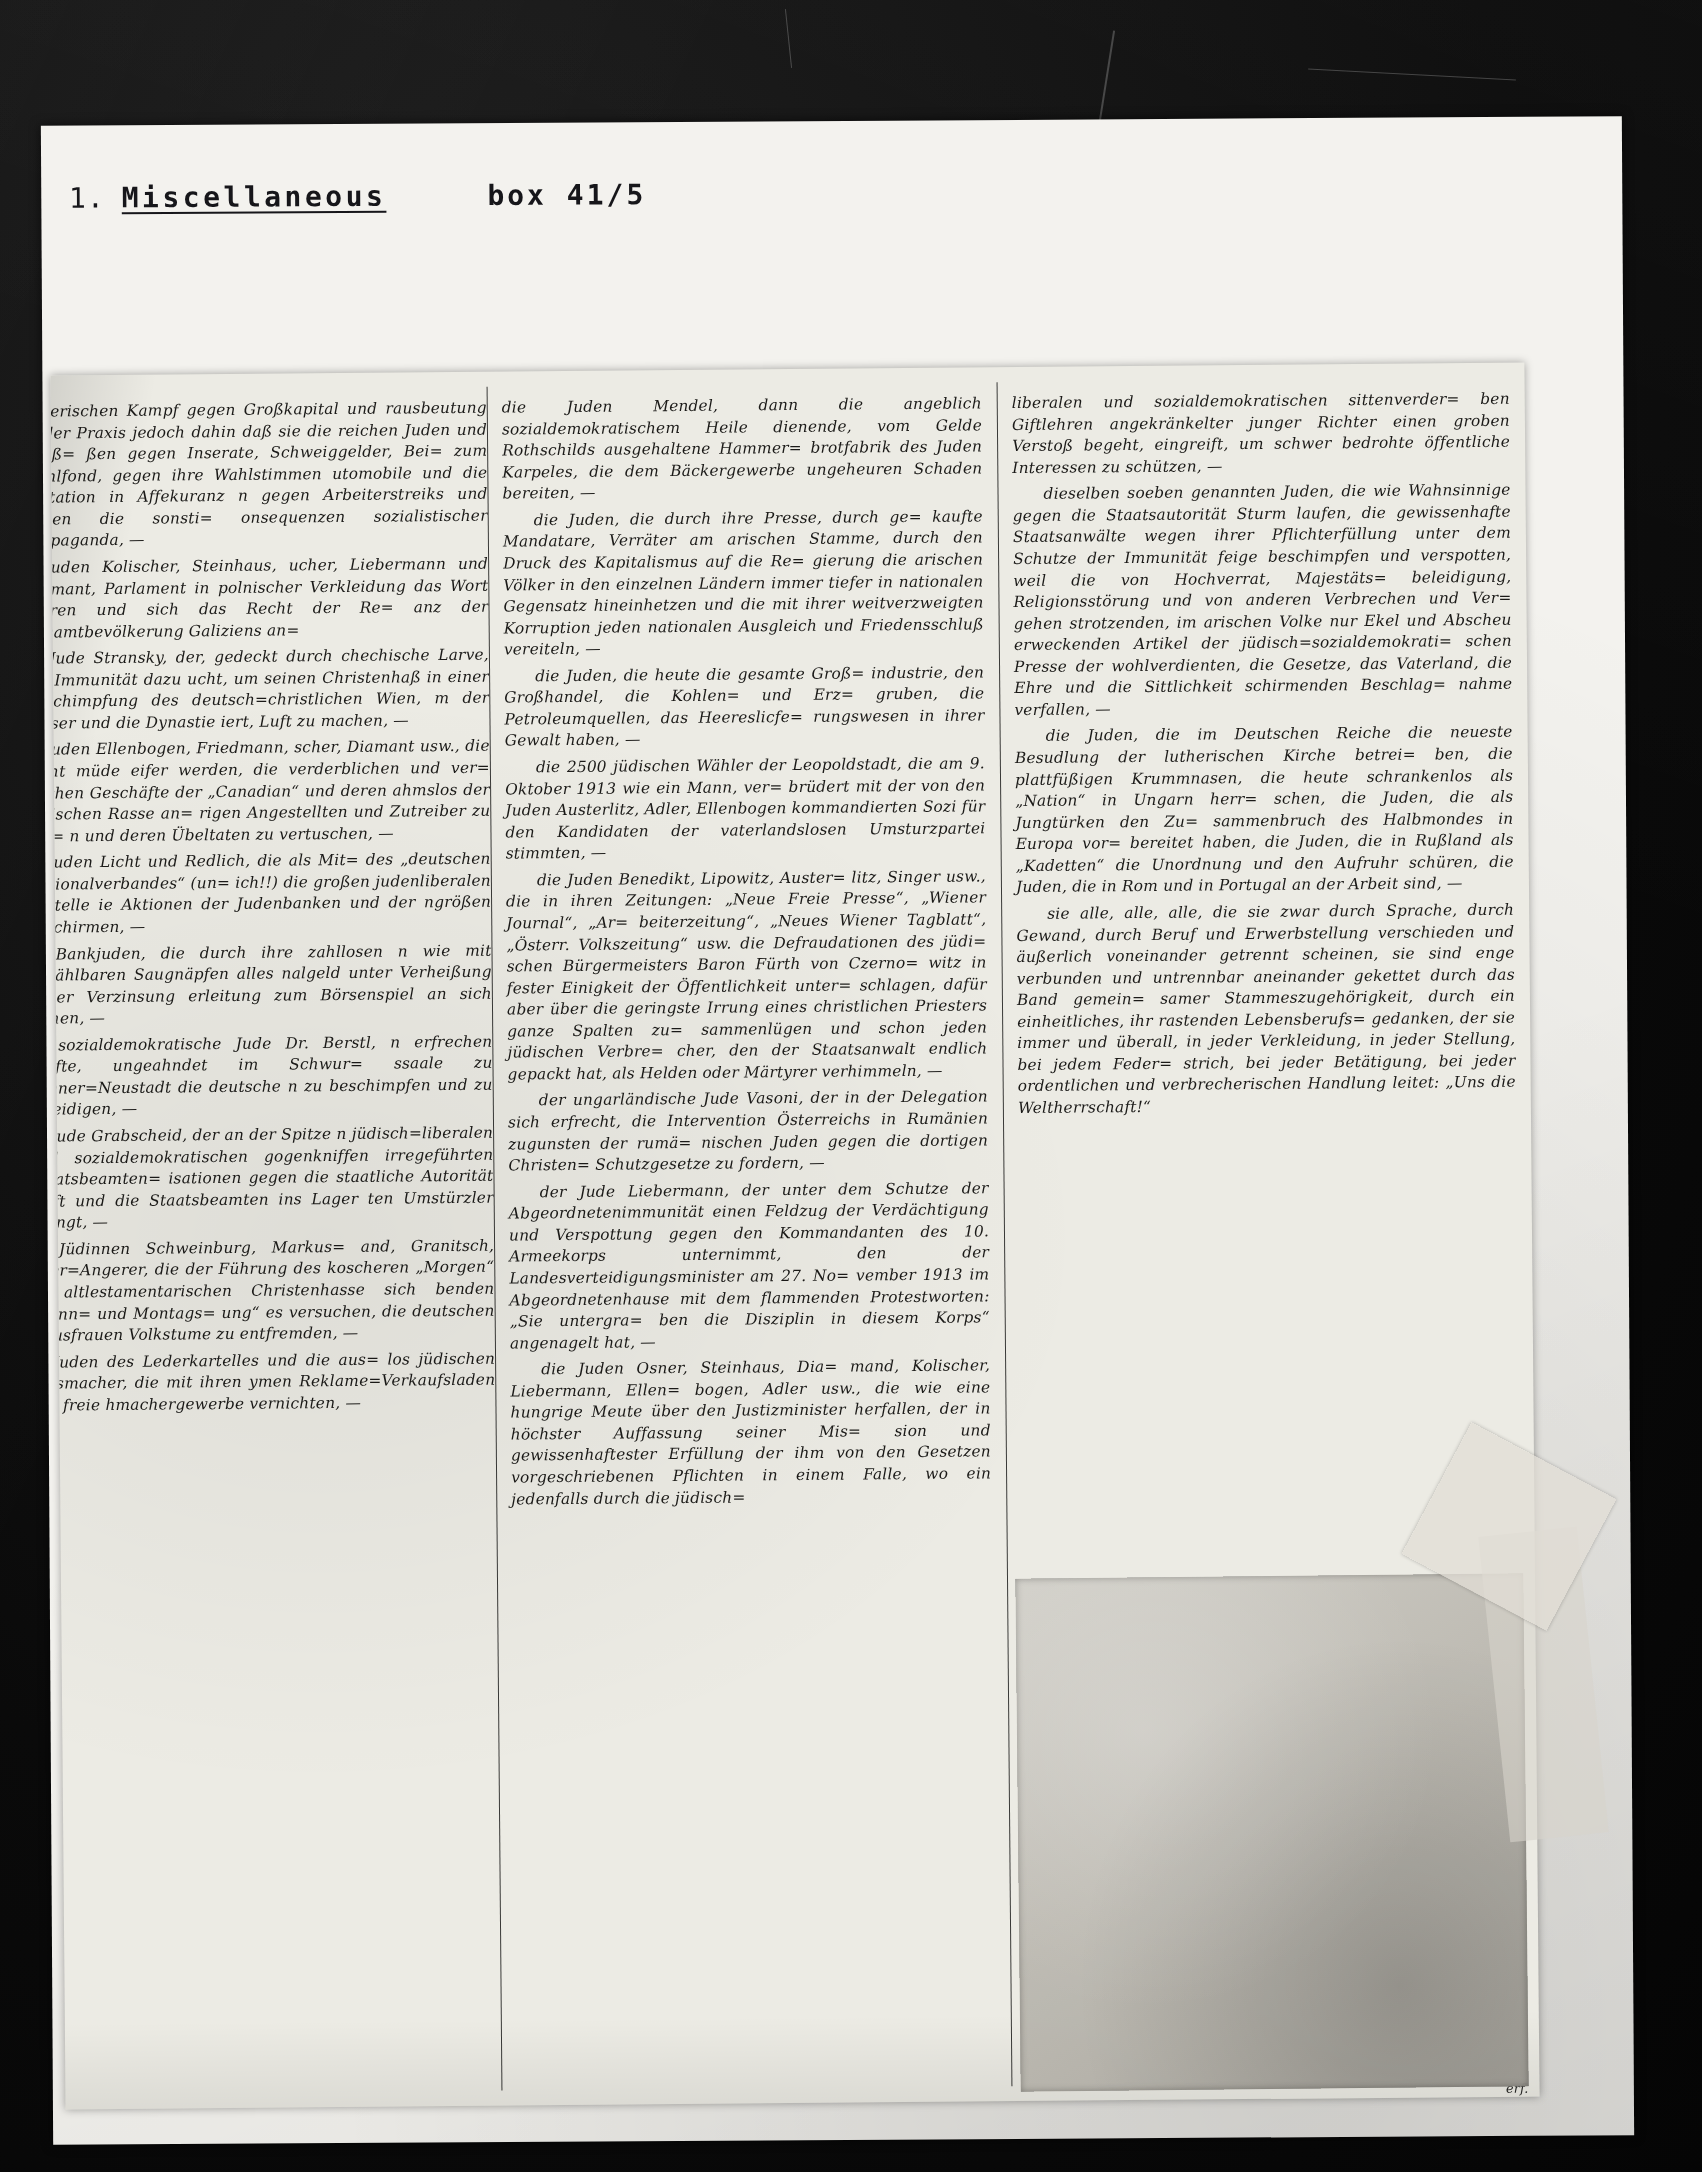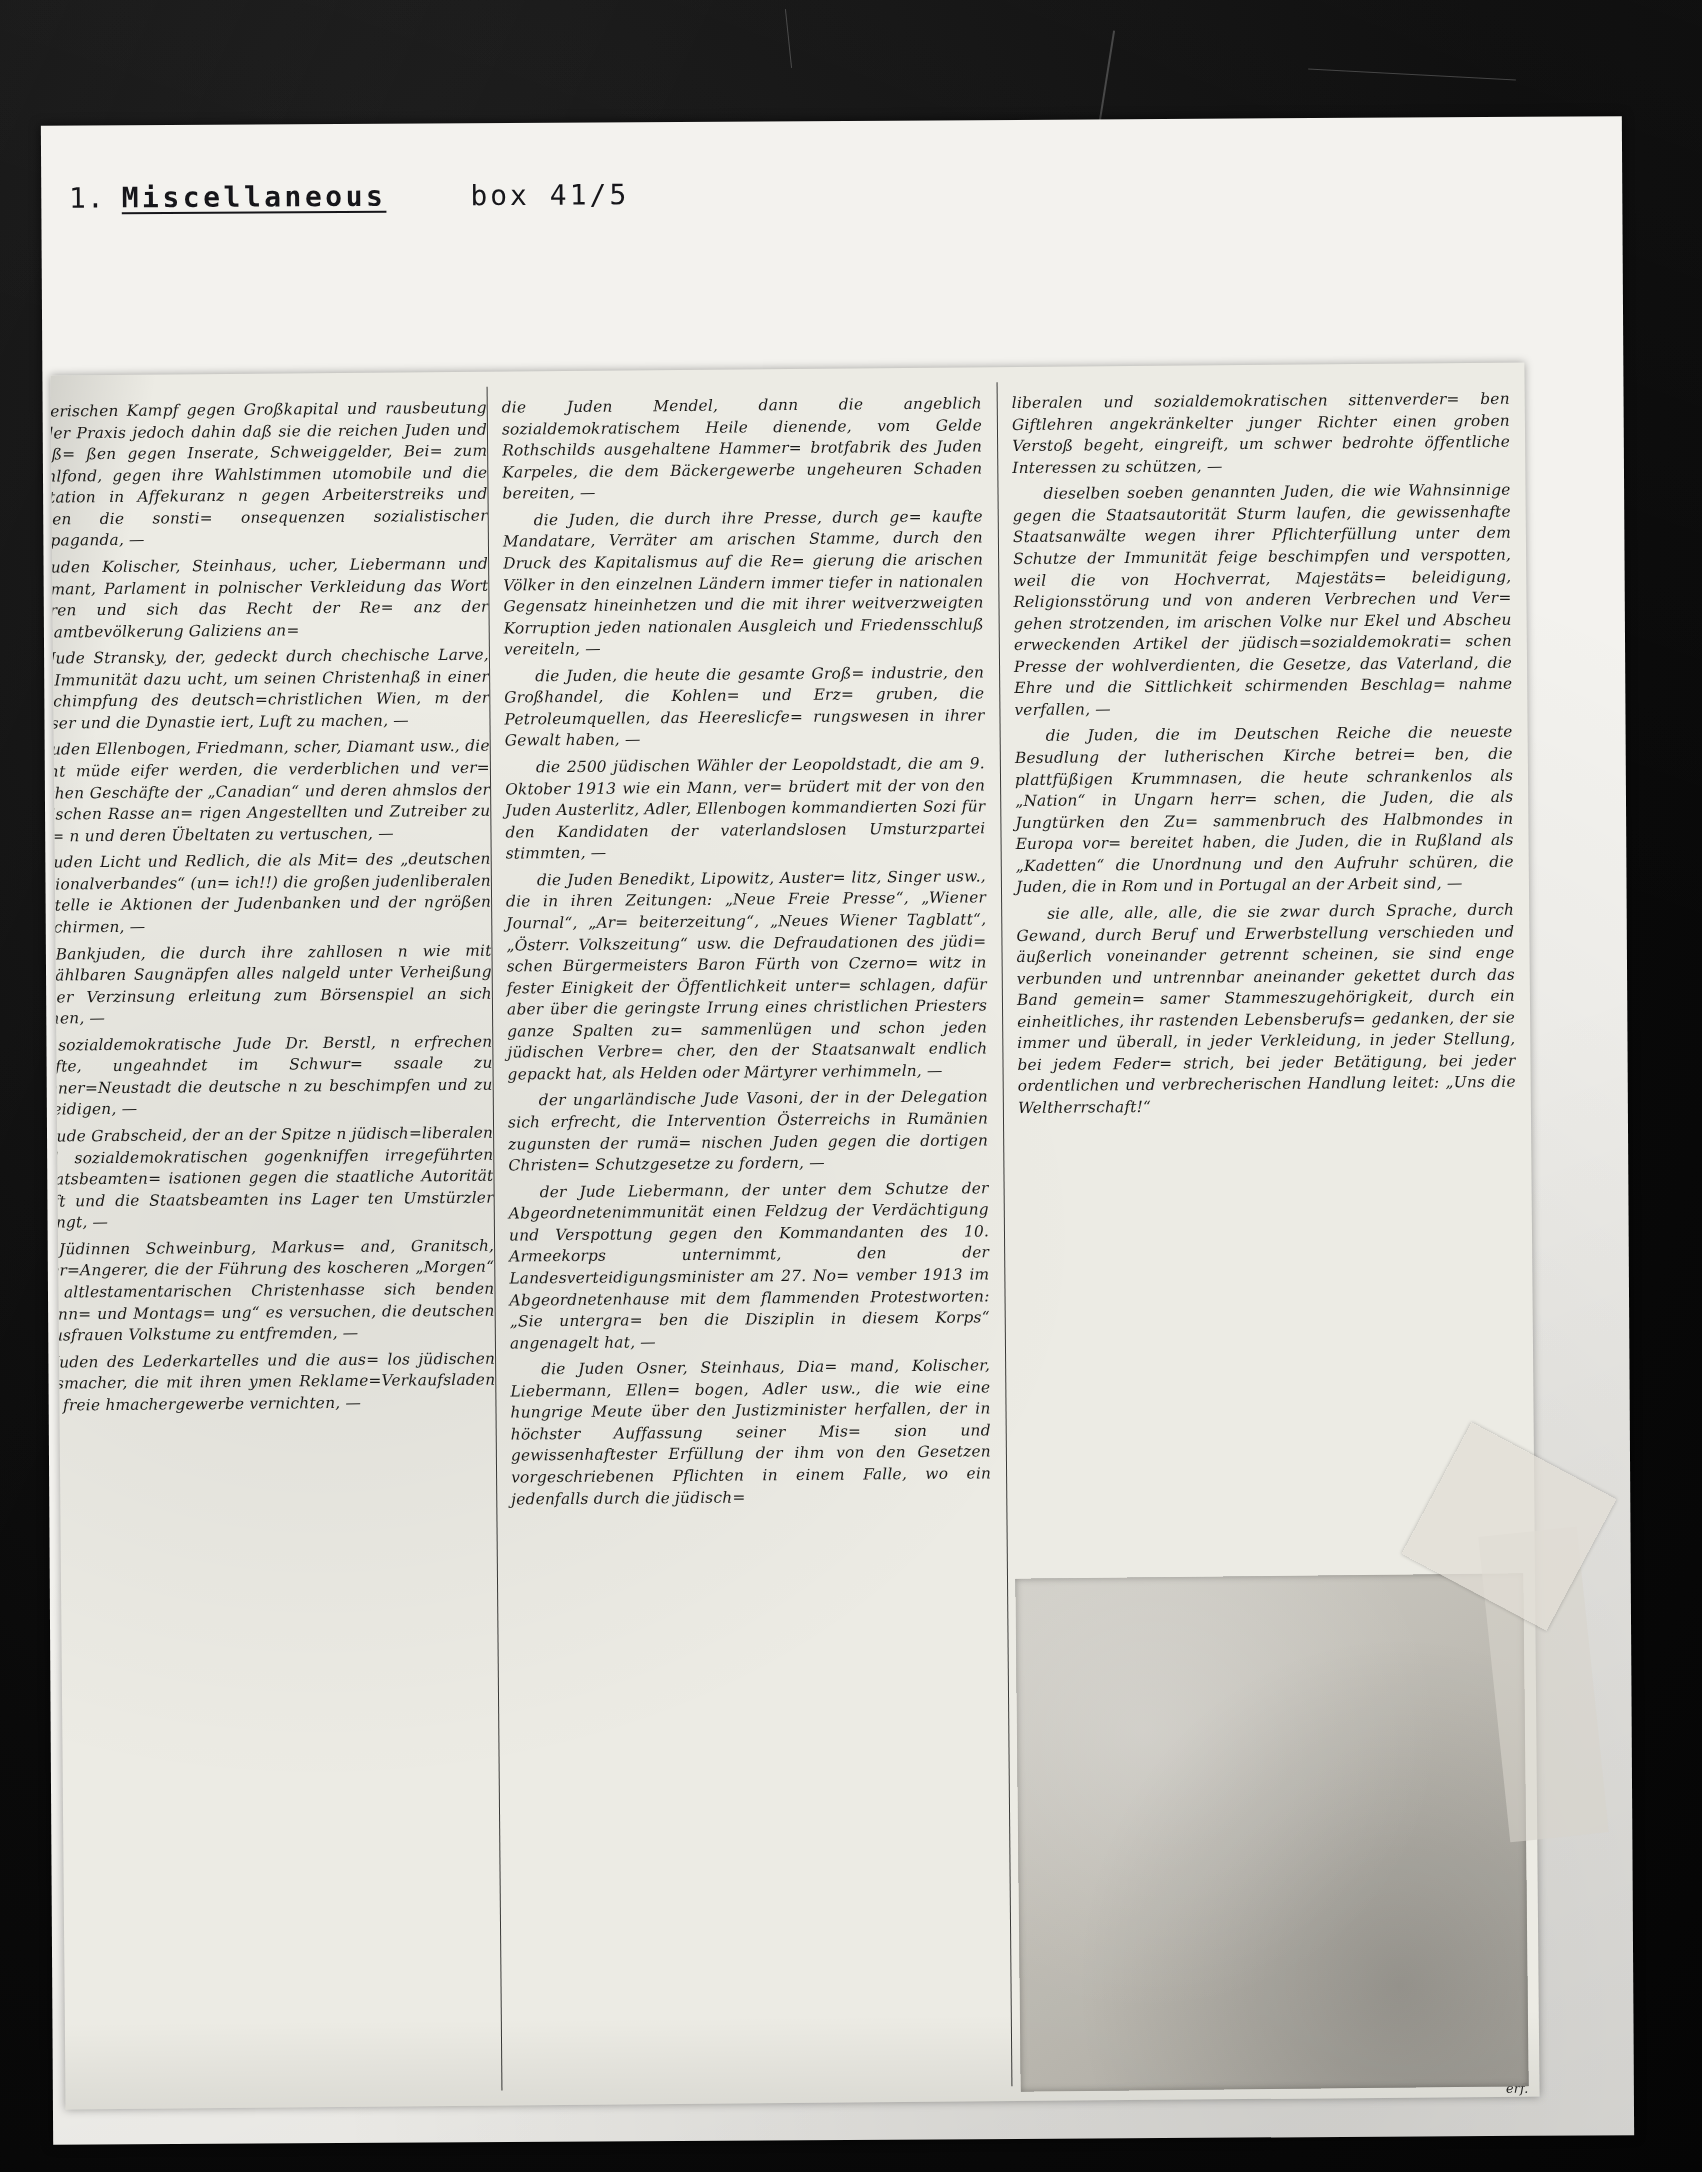--- a/index.html
+++ b/index.html
@@ -69,22 +69,22 @@
   }
   .header .num { letter-spacing: 1px; }
   .header .kw {
     text-decoration: underline;
     text-underline-offset: 5px;
     text-decoration-thickness: 2px;
     font-weight: 700;
     letter-spacing: 3.5px;
   }
   .header .box {
-    margin-left: 67px;
-    font-weight: 400;
+    margin-left: 84px;
+    font-weight: 700;
     letter-spacing: 3px;
   }
 
   
   .clipping {
     position: absolute;
     left: 58px;
     top: 369px;
     width: 1474px;
     height: 1734px;

